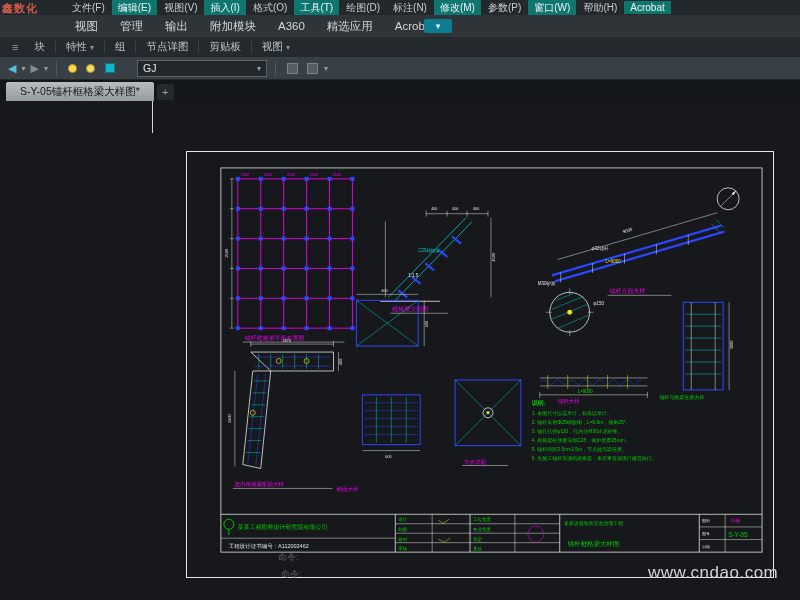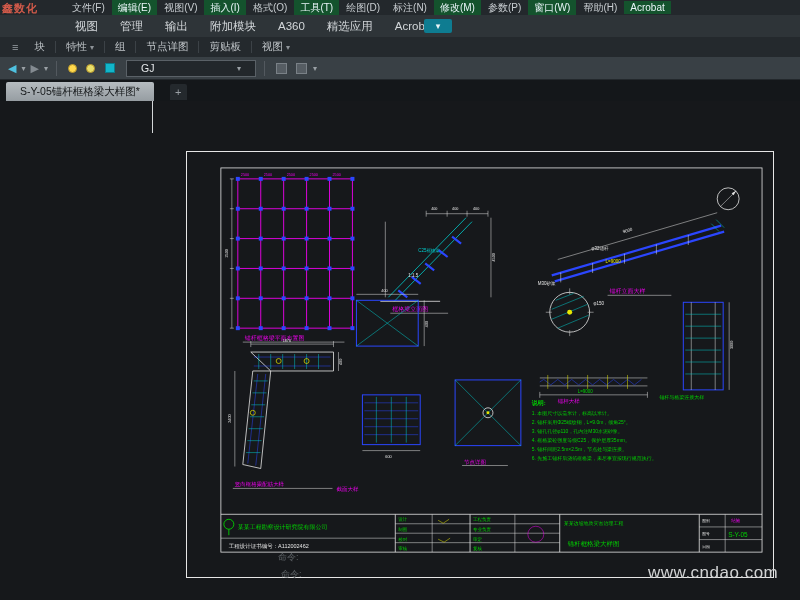--- a/index.html
+++ b/index.html
@@ -2,46 +2,46 @@
 <html><head>
 <meta charset="utf-8">
 <style>
 *{margin:0;padding:0;box-sizing:border-box}
 html,body{width:800px;height:600px;overflow:hidden;background:#101214;
   font-family:"Liberation Sans","DejaVu Sans",sans-serif}
 #app{position:relative;width:800px;height:600px;background:#16181b}
 .bar{position:absolute;left:0;right:0;display:flex;align-items:center}
 .menubar{top:0;height:15px;background:#23282c;padding-left:66px;gap:1px}
 .mitem{font-size:10px;color:#c9ced2;padding:1px 6px;white-space:nowrap}
-.mitem.hl{background:#14532d;color:#e9f5f8}
+.mitem.hl{background:#0f766e;color:#e9f5f8}
 .scrwm{position:absolute;left:2px;top:1px;font-size:11px;color:#d25a4a;font-weight:bold;z-index:6;letter-spacing:1px}
 .ribbontabs{top:15px;height:22px;background:#2e3438;padding-left:64px}
 .rtab{font-size:11.5px;color:#d3d7da;padding:3px 11px;white-space:nowrap}
 .rdrop{position:absolute;left:424px;top:19px;width:28px;height:14px;background:#0e7c91;border-radius:2px;
   color:#eaf6f8;font-size:9px;text-align:center;line-height:14px}
 .panels{top:37px;height:20px;background:#24292d;padding-left:6px}
 .pmenu{color:#9aa0a5;font-size:11px;padding:0 6px}
 .pitem{font-size:10.5px;color:#bfc4c8;padding:2px 10px;white-space:nowrap}
 .pcaret{font-size:8px;color:#8d9398;padding-left:3px}
 .psep{width:1px;height:12px;background:#3c4247;display:inline-block}
 .quickbar{top:57px;height:23px;background:#394045;border-bottom:1px solid #23282c;padding-left:6px;gap:3px}
 .qicon{font-size:11px;padding:0 2px}
 .back{color:#4fc1e0}
 .fwd{color:#848b91}
 .qcaret{font-size:8px;color:#9aa0a5}
 .qsep{width:1px;height:15px;background:#53595f;margin:0 5px;display:inline-block}
 .bulb{width:9px;height:9px;border-radius:50%;background:#ffd94d;border:1px solid #b7962b;display:inline-block;margin:0 3px}
 .bulb.dim{background:#e8e06a}
 .swatch{width:10px;height:10px;background:#12b5c9;border:1px solid #0a7d8d;display:inline-block;margin:0 4px}
 .combo{width:130px;height:17px;background:#22272b;border:1px solid #5a6167;display:flex;align-items:center;
-  justify-content:space-between;padding:0 14px;margin-left:4px}
+  justify-content:space-between;padding:0 5px;margin-left:15px}
 .combo .val{font-size:10.5px;color:#e6e9eb}
 .combo .caret{font-size:8px;color:#9aa0a5}
 .qbox{width:11px;height:11px;border:1px solid #7a8187;background:#565d63;display:inline-block;margin:0 3px}
-.tabbar{top:80px;height:21px;background:#14171a;padding-left:6px;gap:16px;align-items:flex-end}
+.tabbar{top:80px;height:21px;background:#14171a;padding-left:6px;gap:3px;align-items:flex-end}
 .filetab{height:19px;background:linear-gradient(#b6bcc0,#969da2);color:#16191b;font-size:10.5px;
   padding:0 14px;display:flex;align-items:center;border-radius:2px 2px 0 0;white-space:nowrap}
 .newtab{width:17px;height:16px;background:#24292d;color:#9aa0a5;font-size:11px;text-align:center;
   line-height:16px;border-radius:2px 2px 0 0;margin-bottom:1px}
 .canvas{position:absolute;top:101px;left:0;width:800px;height:499px;background:#16181b}
 .tabline{position:absolute;left:152px;top:0;width:1px;height:32px;background:#d3d6d8}
 .sheet{position:absolute;left:186px;top:50px;width:588px;height:427px;border:1px solid #e6e6e6}
 .sheet svg{display:block;width:100%;height:100%}
 .cmd{position:absolute;font-size:9px;color:#5c6165;z-index:3}
 .cmd1{left:278px;top:450px}

